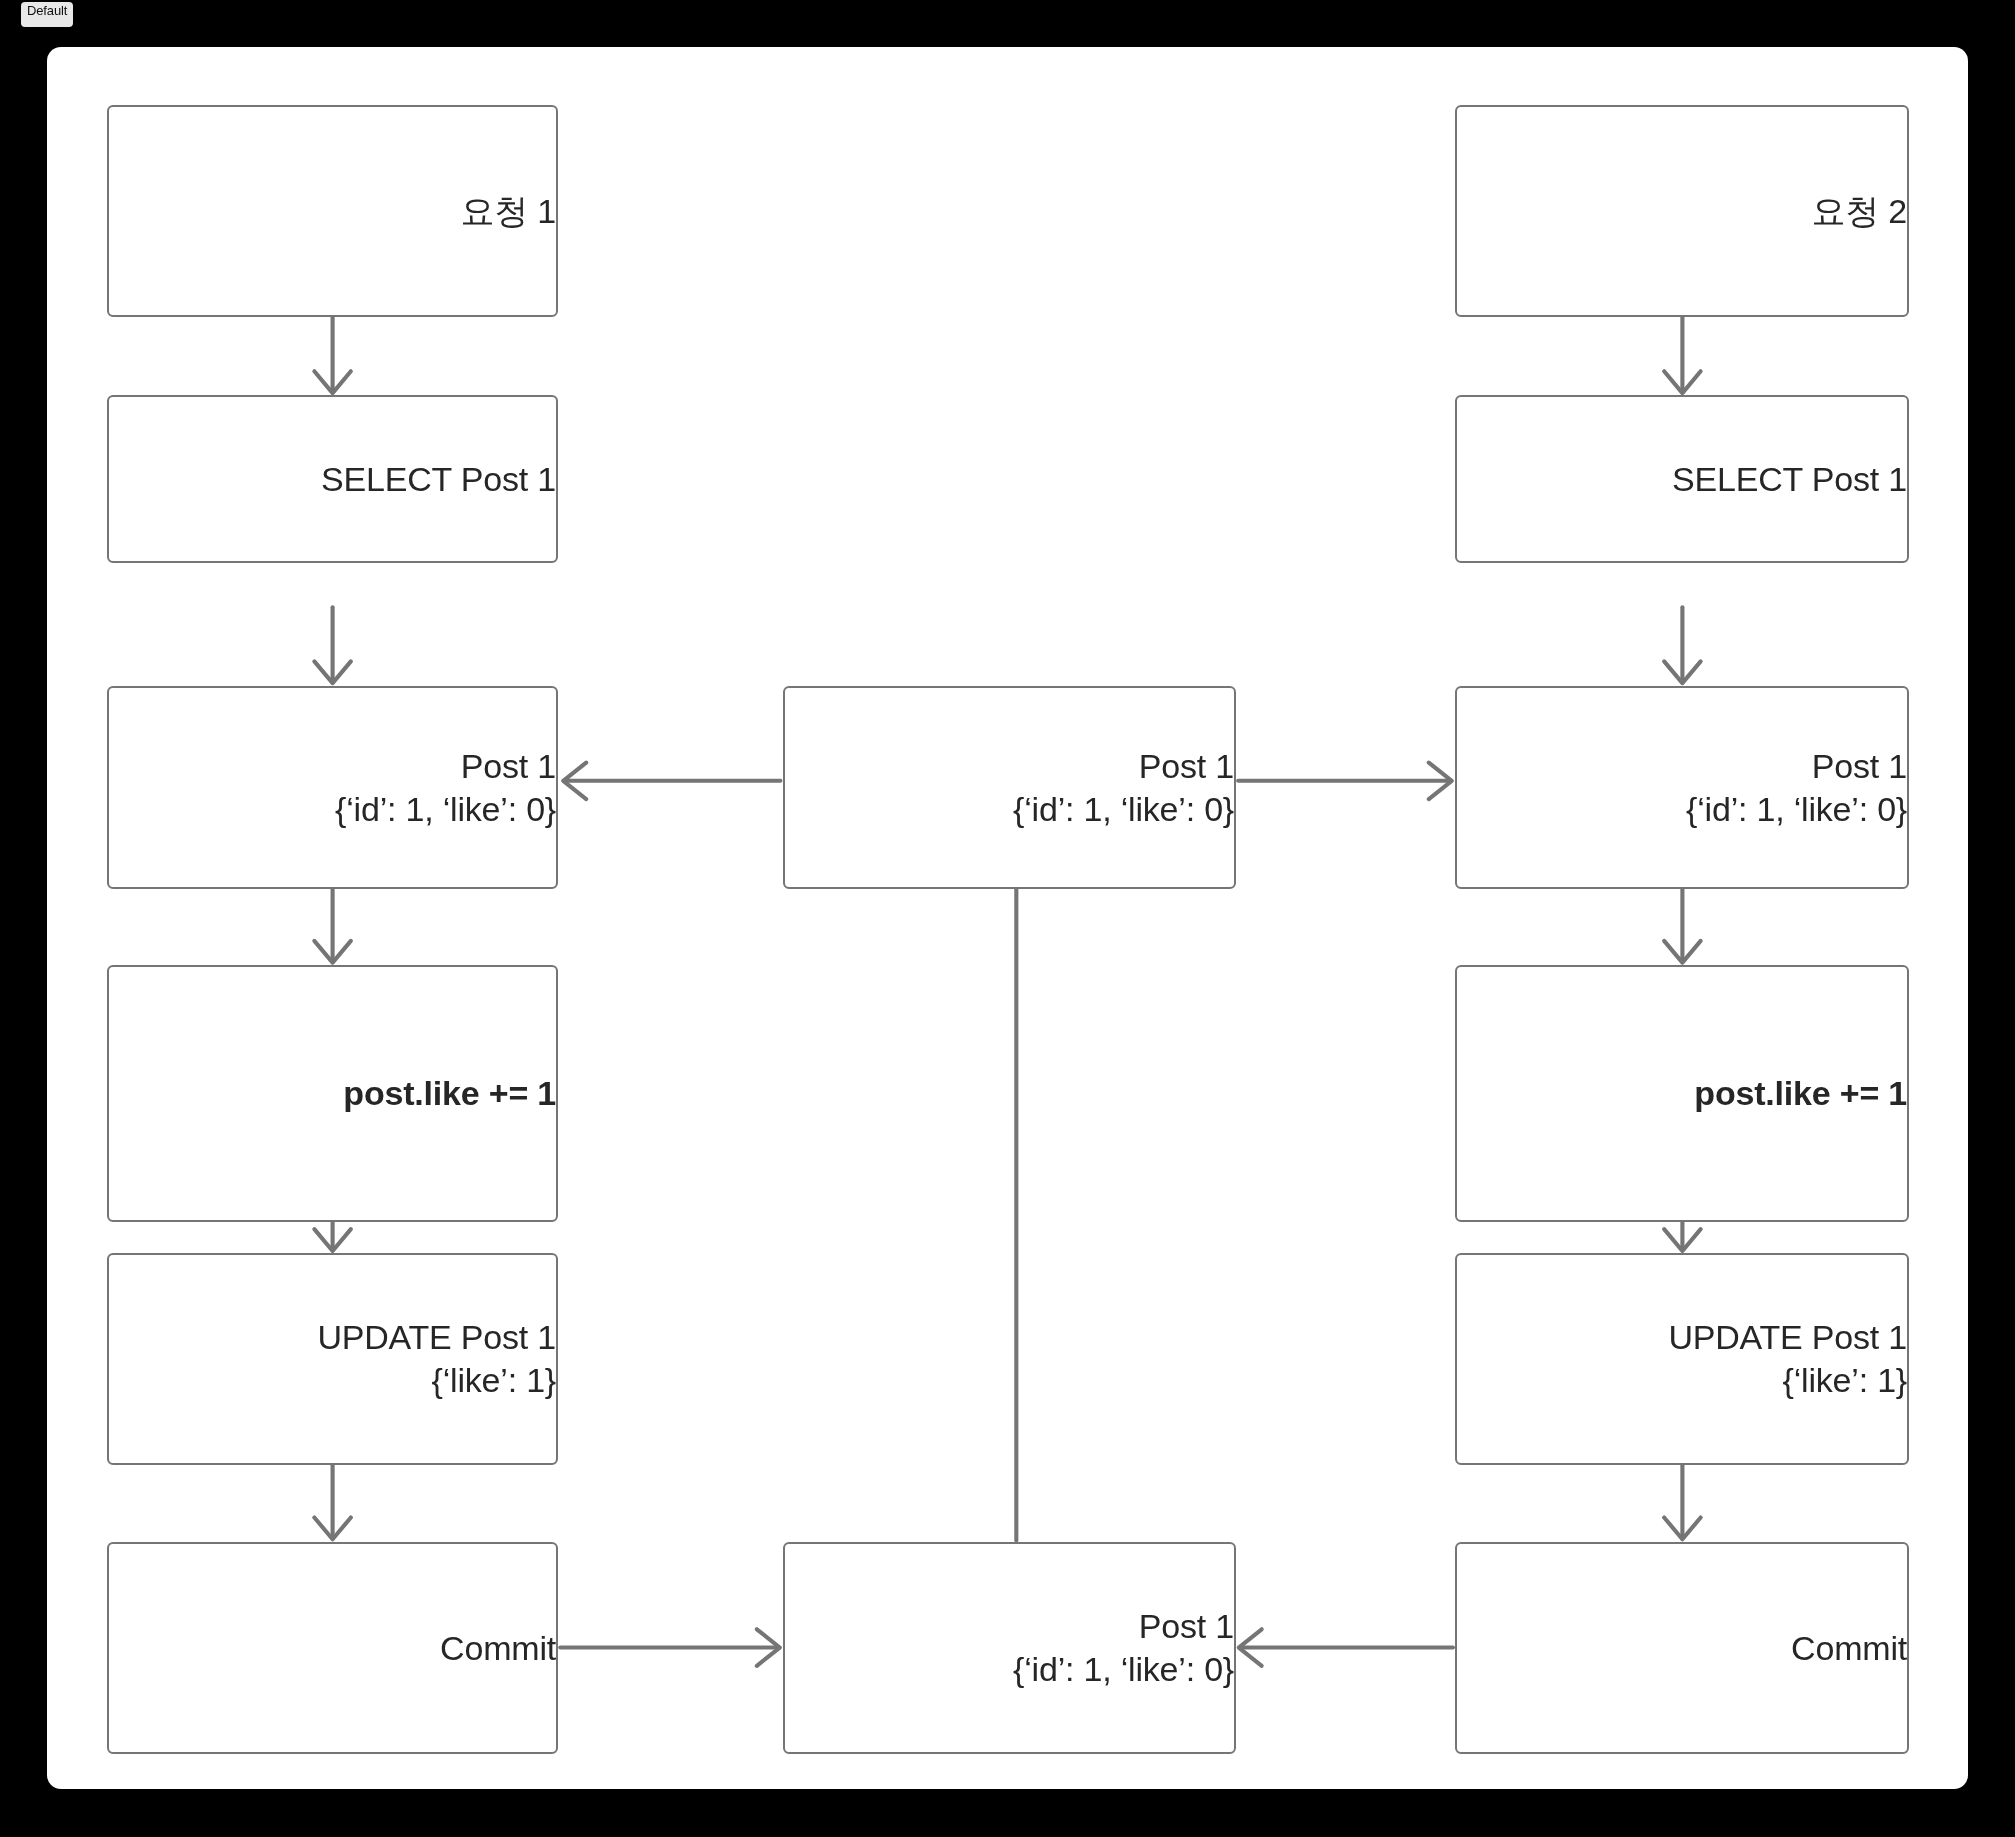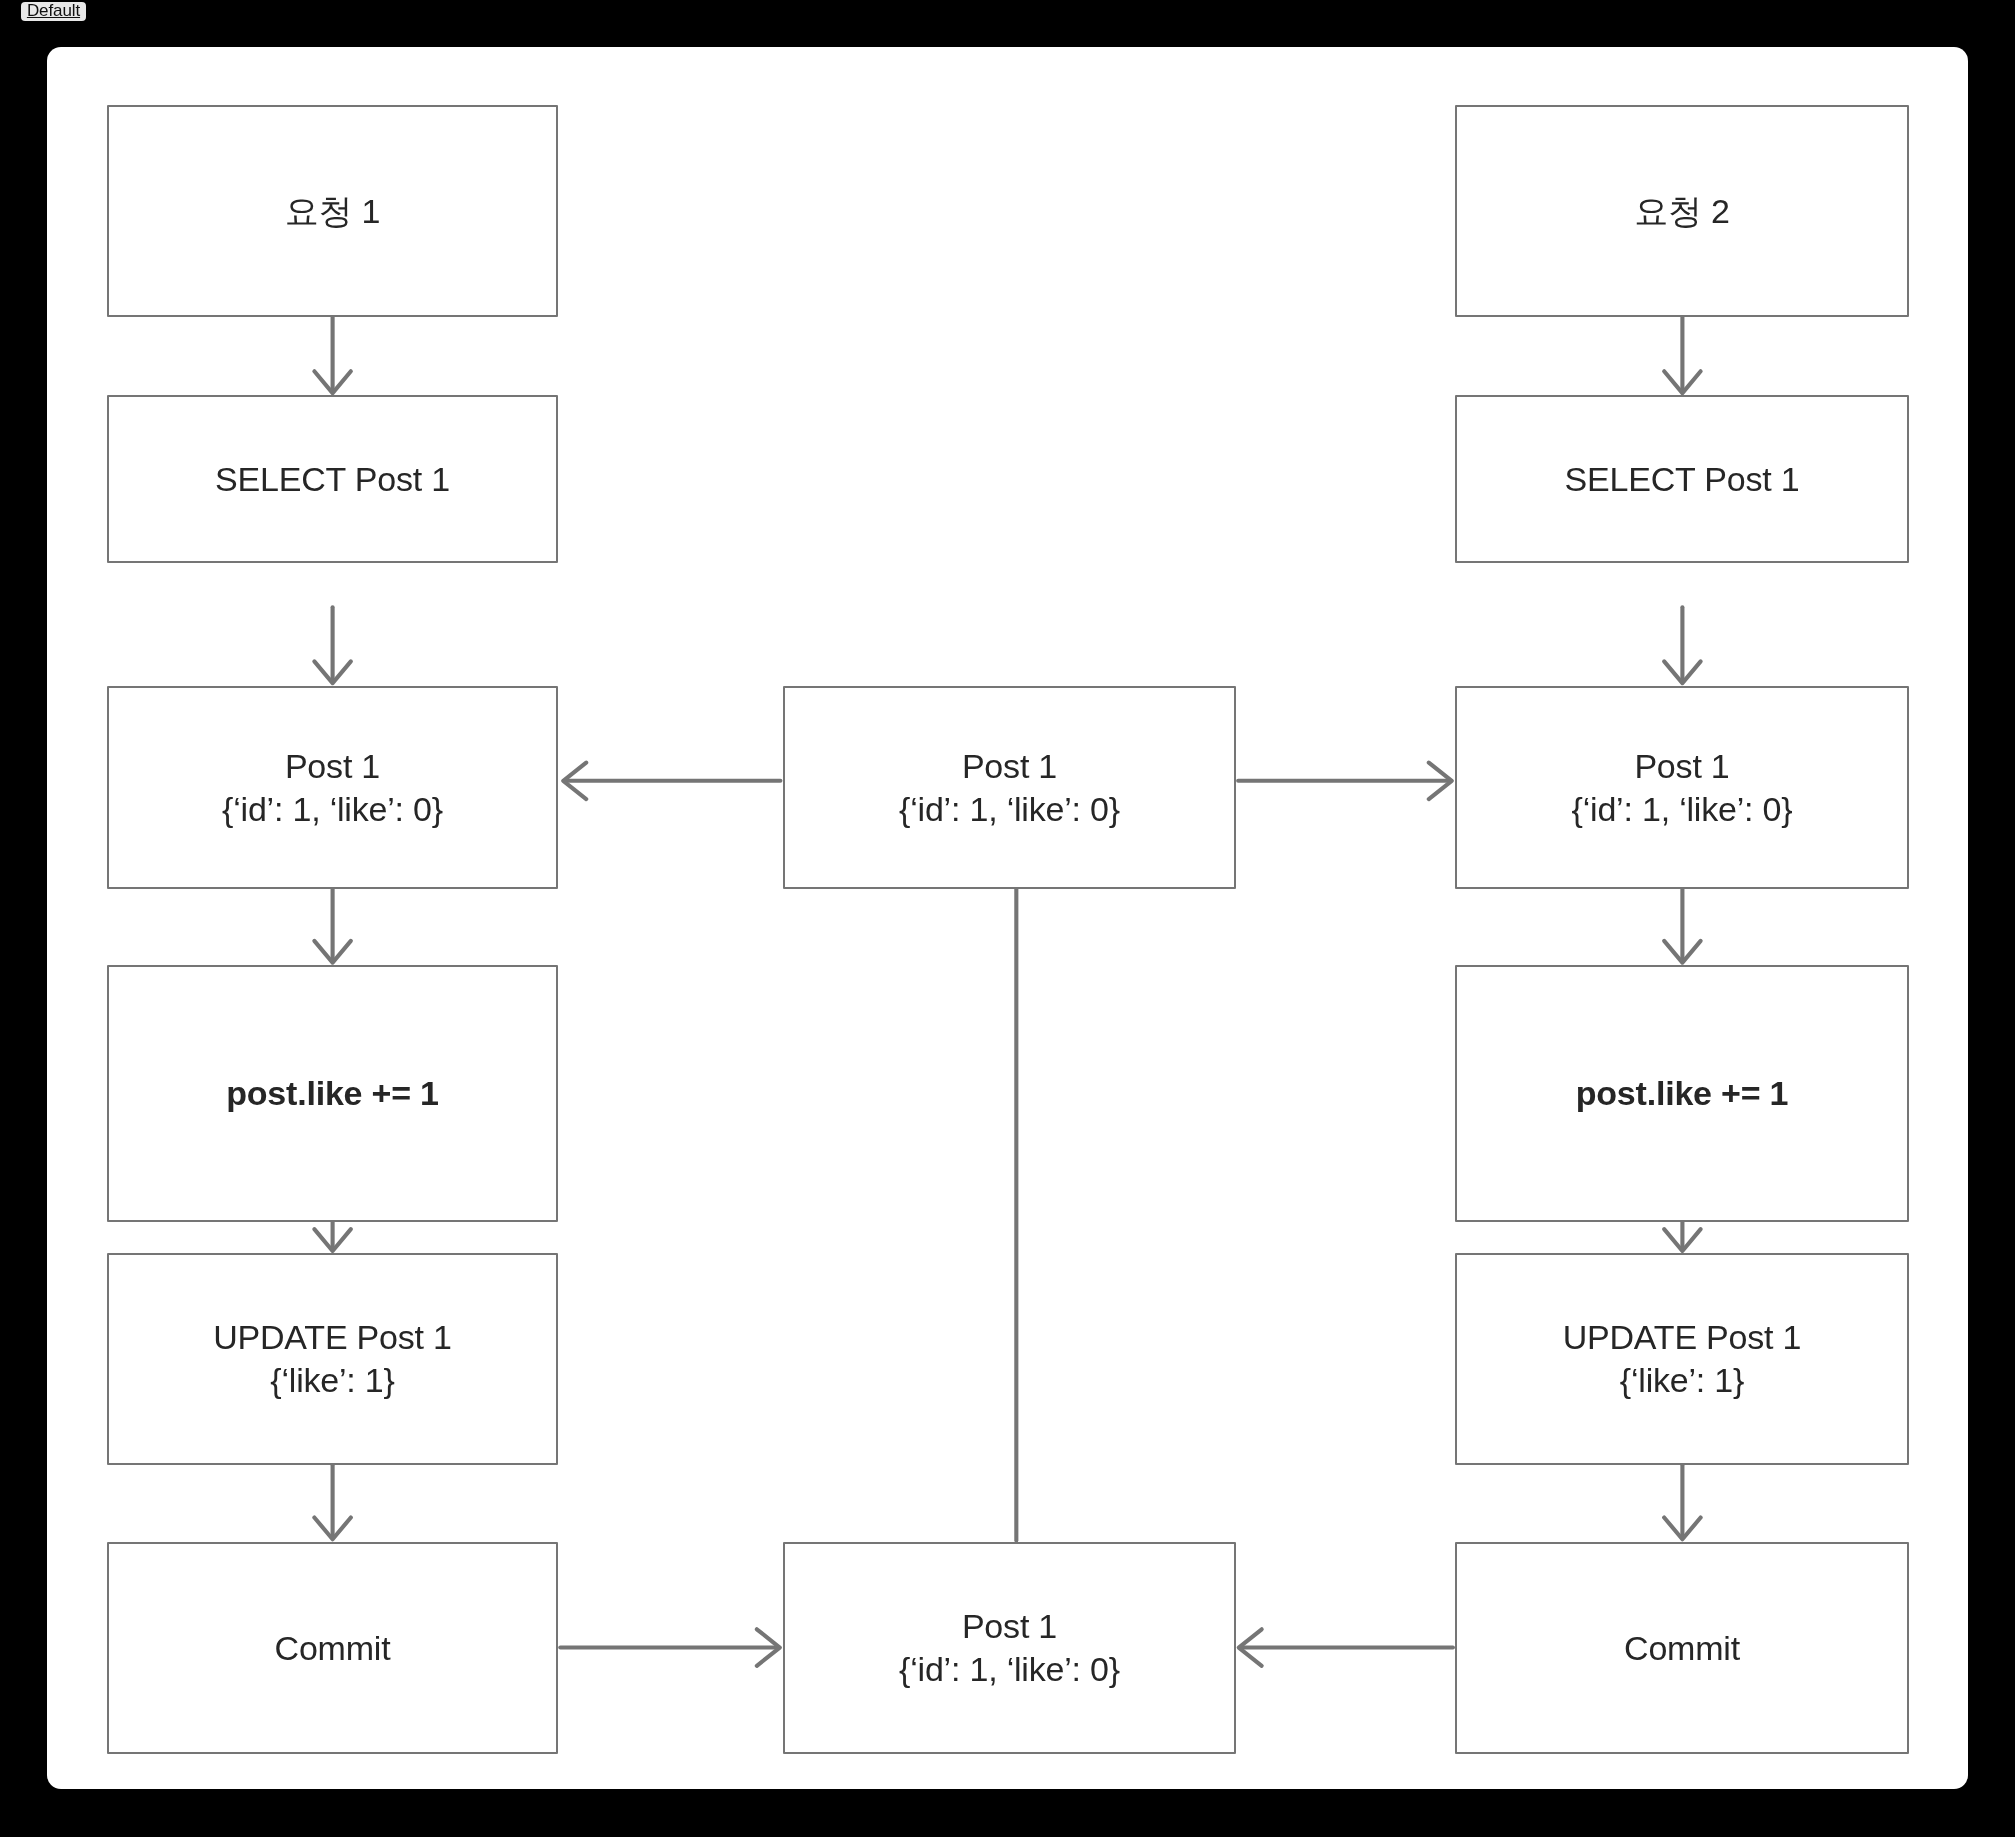--- a/index.html
+++ b/index.html
@@ -15,32 +15,31 @@
     overflow: hidden;
     font-family: "Liberation Sans", sans-serif;
     -webkit-font-smoothing: antialiased;
   }
 
   
   #default-badge {
     position: absolute;
     left: 21px;
     top: 2.4px;
-    height: 19px;
+    height: 25px;
     line-height: 17.7px;
     padding: 0 5.9px;
     background: #e8e8e8;
     color: #111111;
     border-radius: 4.1px;
-    font-size: 17px;
+    font-size: 13px;
     font-family: "Liberation Sans", sans-serif;
     white-space: nowrap;
     z-index: 20;
     letter-spacing: -0.1px;
-    text-decoration: underline;
   }
 
   
   #canvas {
     position: absolute;
     left: 47px;
     top: 47px;
     width: 1921px;
     height: 1742px;
     background: #ffffff;
@@ -57,25 +56,25 @@
     height: 1837px;
     pointer-events: none;
     z-index: 5;
   }
 
   
   .node {
     position: absolute;
     box-sizing: border-box;
     border: 2.4px solid #757575;
-    border-radius: 1px;
+    border-radius: 6px;
     background: #ffffff;
     display: flex;
     flex-direction: column;
-    align-items: center;
+    align-items: flex-end;
     justify-content: center;
     z-index: 10;
   }
   .node .line1,
   .node .line2 {
     color: #262626;
     font-size: 34px;
     font-family: "Liberation Sans", sans-serif;
     line-height: 1.26;
     text-align: center;

